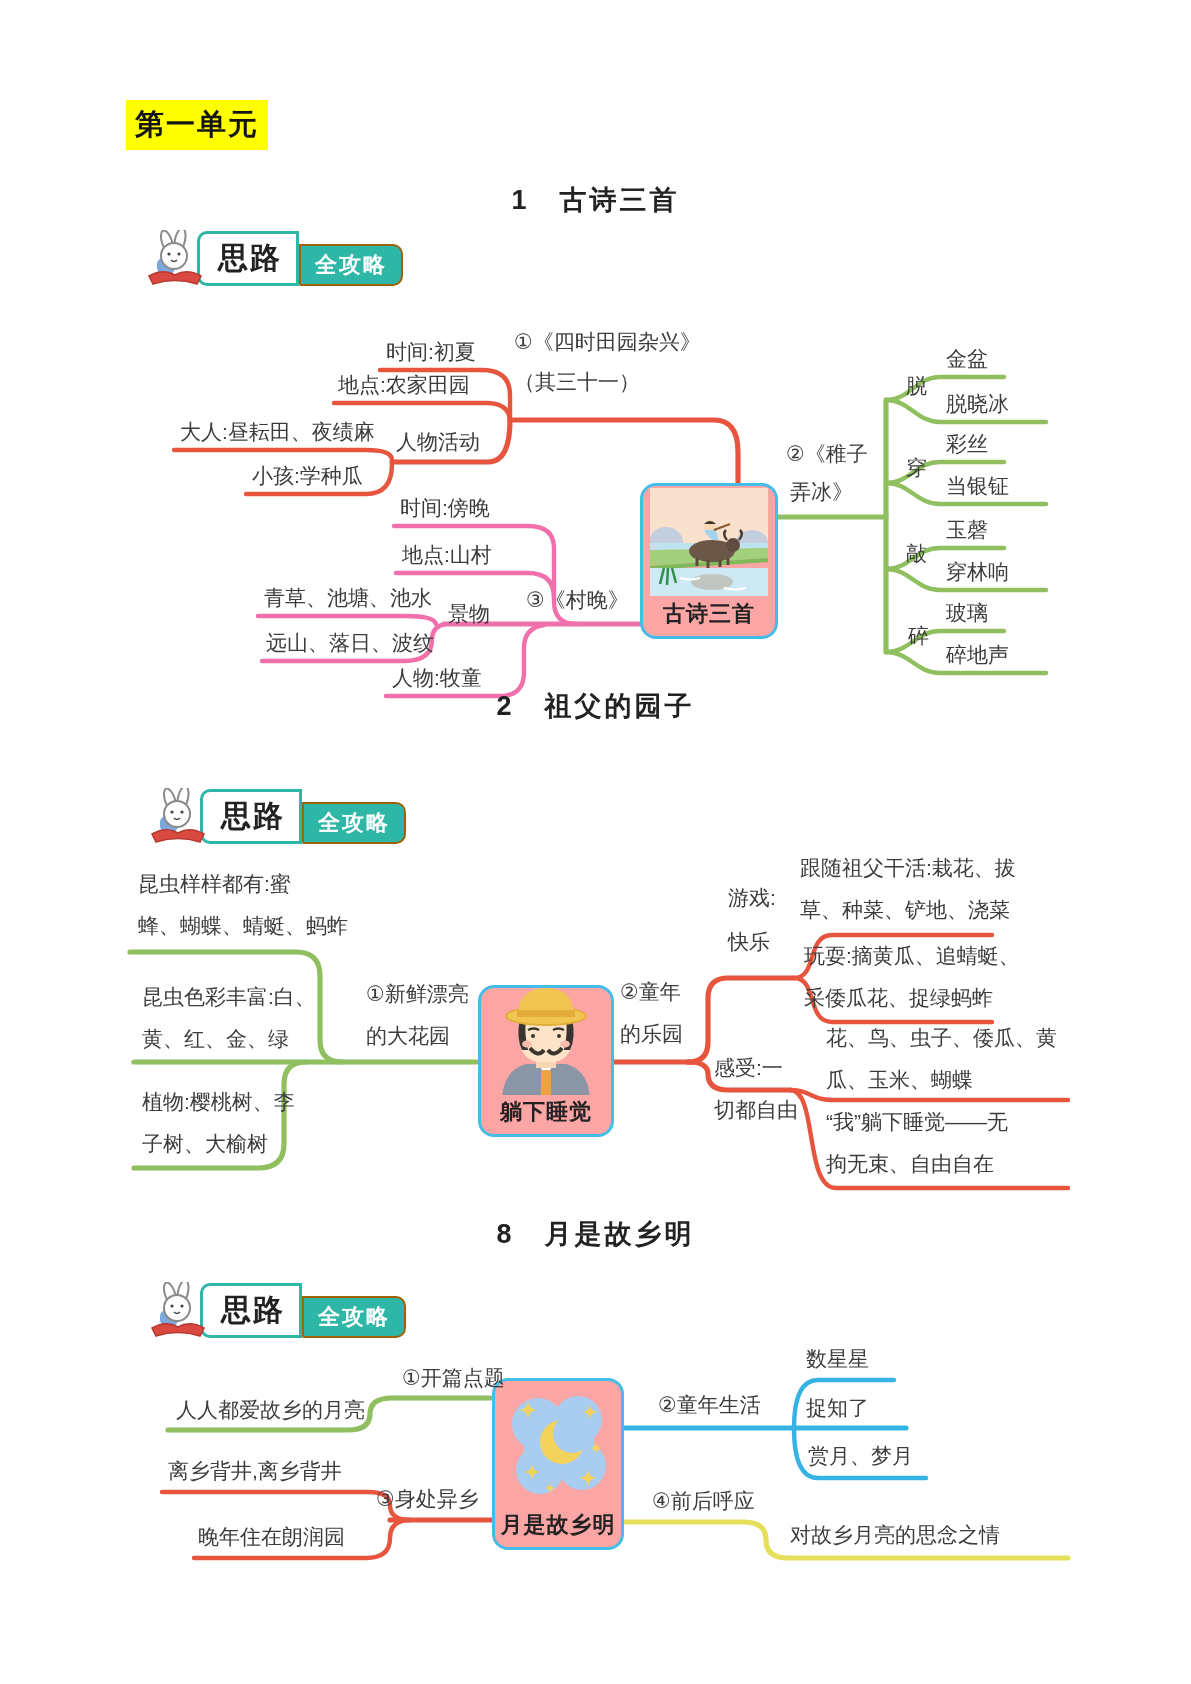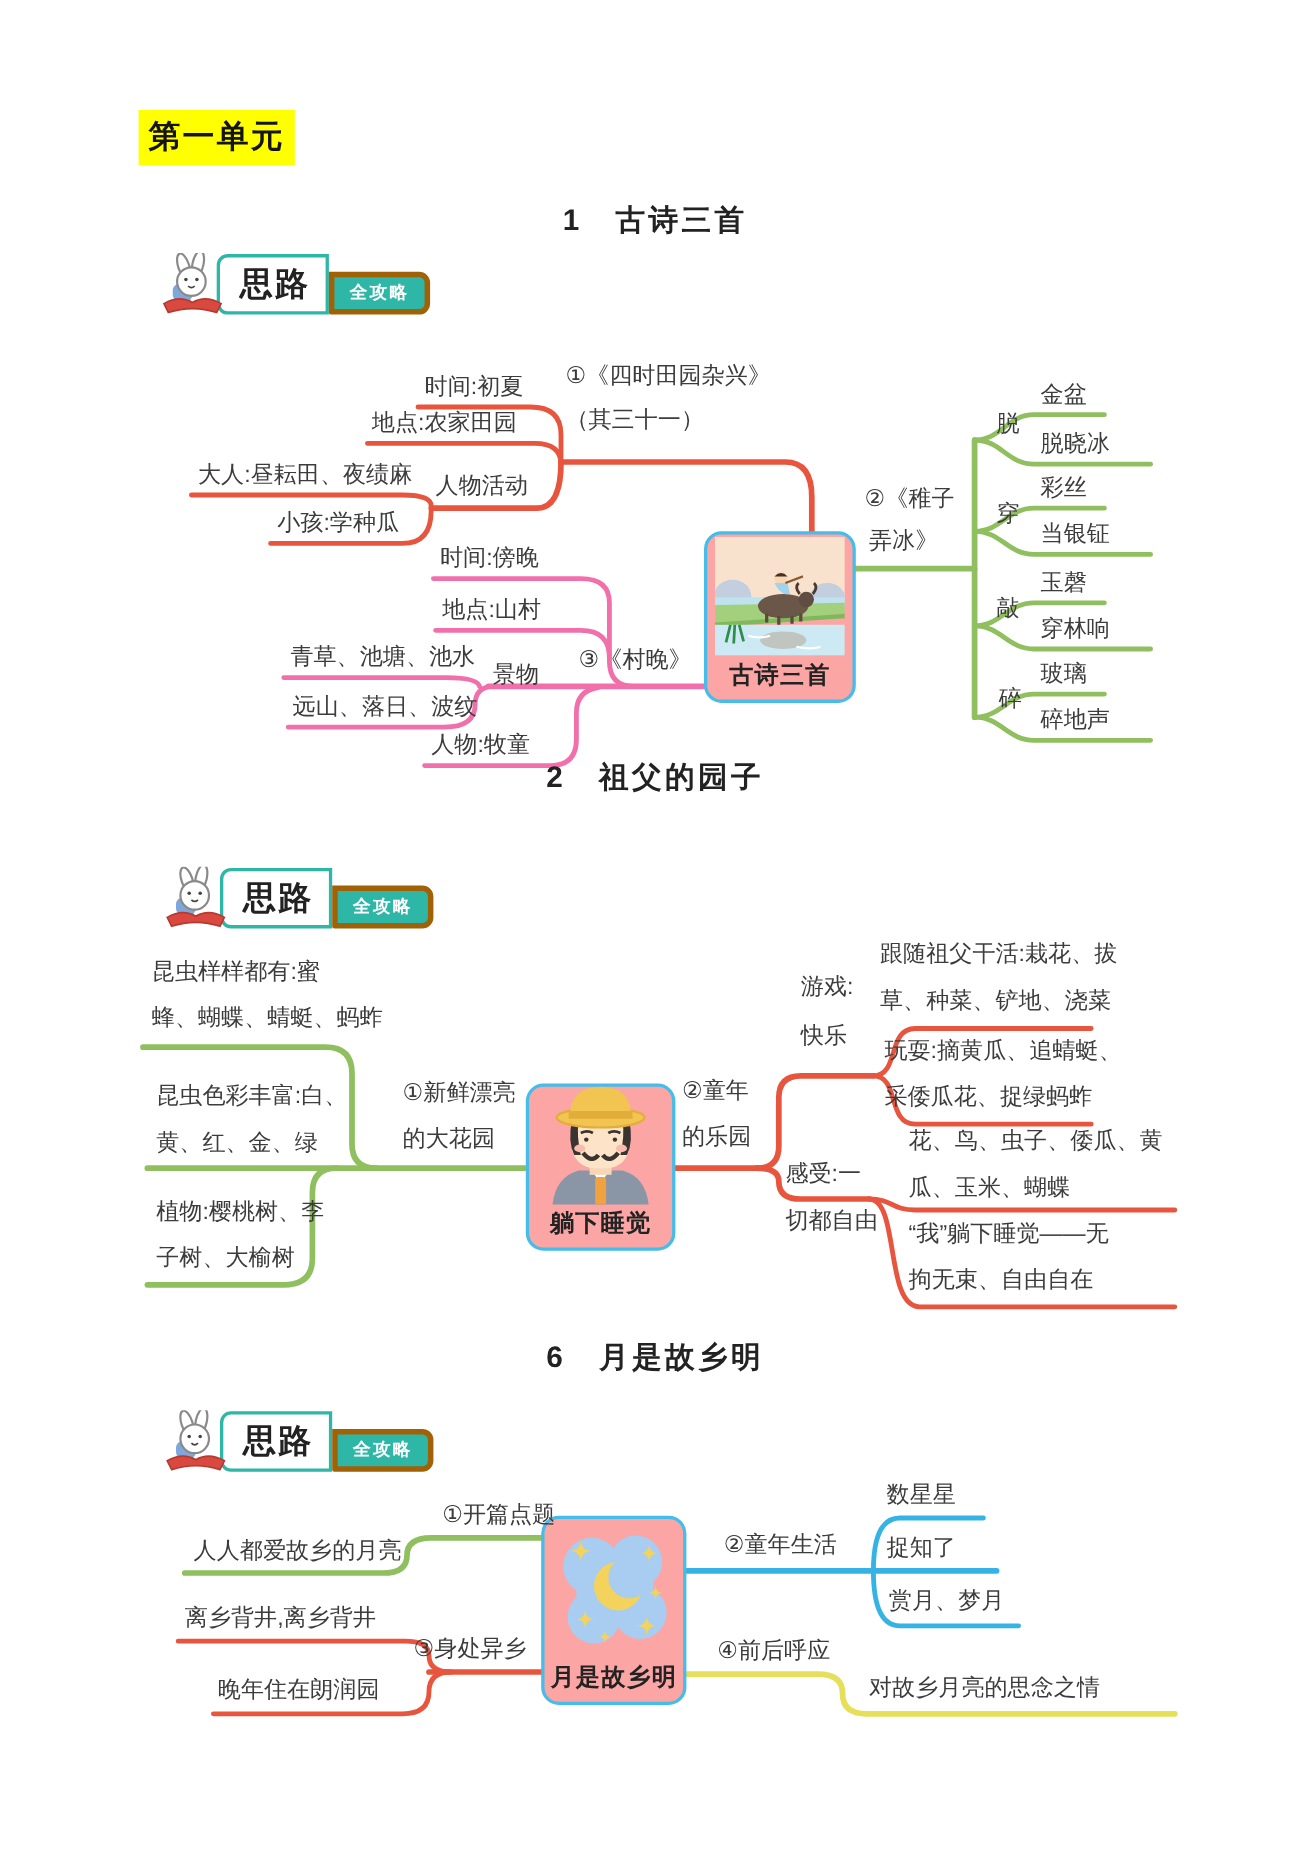--- a/index.html
+++ b/index.html
@@ -12,21 +12,21 @@
   .blue{stroke:#35b3e5;} .yellow{stroke:#e6df5a;}
   .lbl{position:absolute;z-index:3;font-size:21px;line-height:1.15;white-space:nowrap;color:#3c3c3c;}
   .unit{position:absolute;left:126px;top:100px;z-index:3;background:#ffff00;color:#141414;
         font-size:29px;font-weight:700;padding:5px 9px;letter-spacing:2px;}
   .stitle{position:absolute;left:0;width:100%;text-align:center;z-index:3;font-size:27px;font-weight:700;
           color:#222222;letter-spacing:3px;}
   .badge{position:absolute;z-index:3;display:flex;align-items:flex-end;}
   .badge svg{margin-right:-10px;position:relative;z-index:2;}
   .badge-l{background:#ffffff;border:3px solid #2eb6a7;color:#222;font-weight:700;font-size:30px;
            padding:4px 14px 4px 18px;border-radius:10px 0 0 10px;letter-spacing:2px;}
-  .badge-r{background:#2eb6a7;border:5px solid #a16207;color:#ffffff;font-weight:700;font-size:16px;
+  .badge-r{background:#2eb6a7;border:2px solid #a16207;color:#ffffff;font-weight:700;font-size:22px;
            padding:4px 14px;border-radius:0 10px 10px 2px;letter-spacing:2px;}
   .cnode{position:absolute;z-index:2;background:#fca5a5;border:3.5px solid #44bdea;border-radius:16px;
          display:flex;flex-direction:column;align-items:center;justify-content:flex-end;box-sizing:border-box;}
   .cnode .art{flex:1;display:flex;align-items:center;justify-content:center;width:100%;overflow:hidden;}
   .cnode .clab{font-size:22px;font-weight:700;color:#222;padding:2px 0 7px 0;letter-spacing:1px;}
 </style>
 </head>
 <body>
 
 <div class="page">
@@ -213,21 +213,21 @@
   <div class="lbl" style="left:800px;top:898px;">草、种菜、铲地、浇菜</div>
   <div class="lbl" style="left:804px;top:944px;">玩耍:摘黄瓜、追蜻蜓、</div>
   <div class="lbl" style="left:804px;top:986px;">采倭瓜花、捉绿蚂蚱</div>
   <div class="lbl" style="left:714px;top:1056px;">感受:一</div>
   <div class="lbl" style="left:714px;top:1098px;">切都自由</div>
   <div class="lbl" style="left:826px;top:1026px;">花、鸟、虫子、倭瓜、黄</div>
   <div class="lbl" style="left:826px;top:1068px;">瓜、玉米、蝴蝶</div>
   <div class="lbl" style="left:826px;top:1110px;">“我”躺下睡觉——无</div>
   <div class="lbl" style="left:826px;top:1152px;text-align:right;">拘无束、自由自在</div>
 
-  <div class="stitle" style="top:1216px;">6　月是故乡明</div>
+  <div class="stitle" style="top:1216px;">8　月是故乡明</div>
 
   <div class="badge" style="left:148px;top:1282px;">
     <svg width="62" height="56" viewBox="0 0 62 56">
       <ellipse cx="22" cy="12" rx="5" ry="12" fill="#ffffff" stroke="#8a8a8a" stroke-width="2" transform="rotate(-18 22 12)"></ellipse>
       <ellipse cx="35" cy="10" rx="5" ry="12" fill="#ffffff" stroke="#8a8a8a" stroke-width="2" transform="rotate(12 35 10)"></ellipse>
       <rect x="12" y="28" width="18" height="16" rx="6" fill="#7ea8dc"></rect>
       <circle cx="29" cy="26" r="13" fill="#ffffff" stroke="#8a8a8a" stroke-width="2"></circle>
       <circle cx="24" cy="24" r="1.6" fill="#444"></circle>
       <circle cx="34" cy="24" r="1.6" fill="#444"></circle>
       <path d="M26,30 Q29,33 32,30" fill="none" stroke="#444" stroke-width="1.5"></path>

